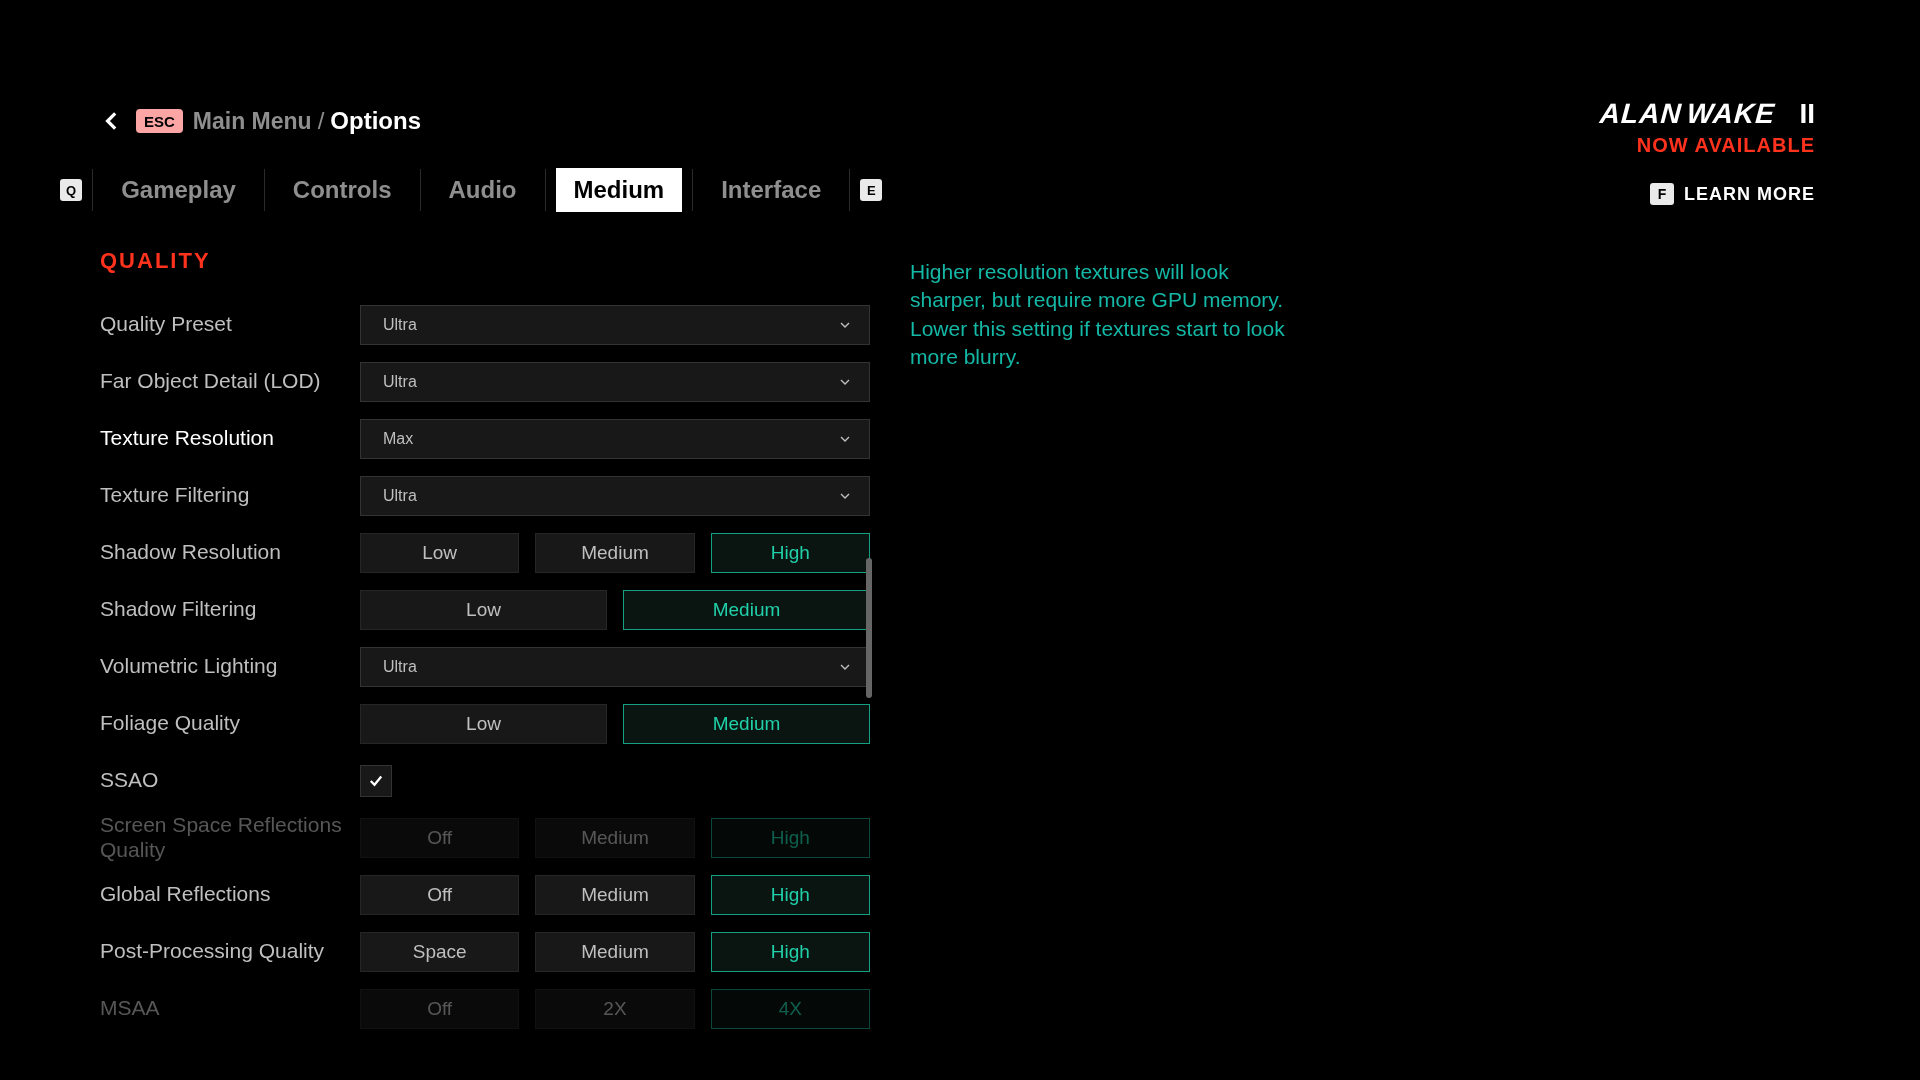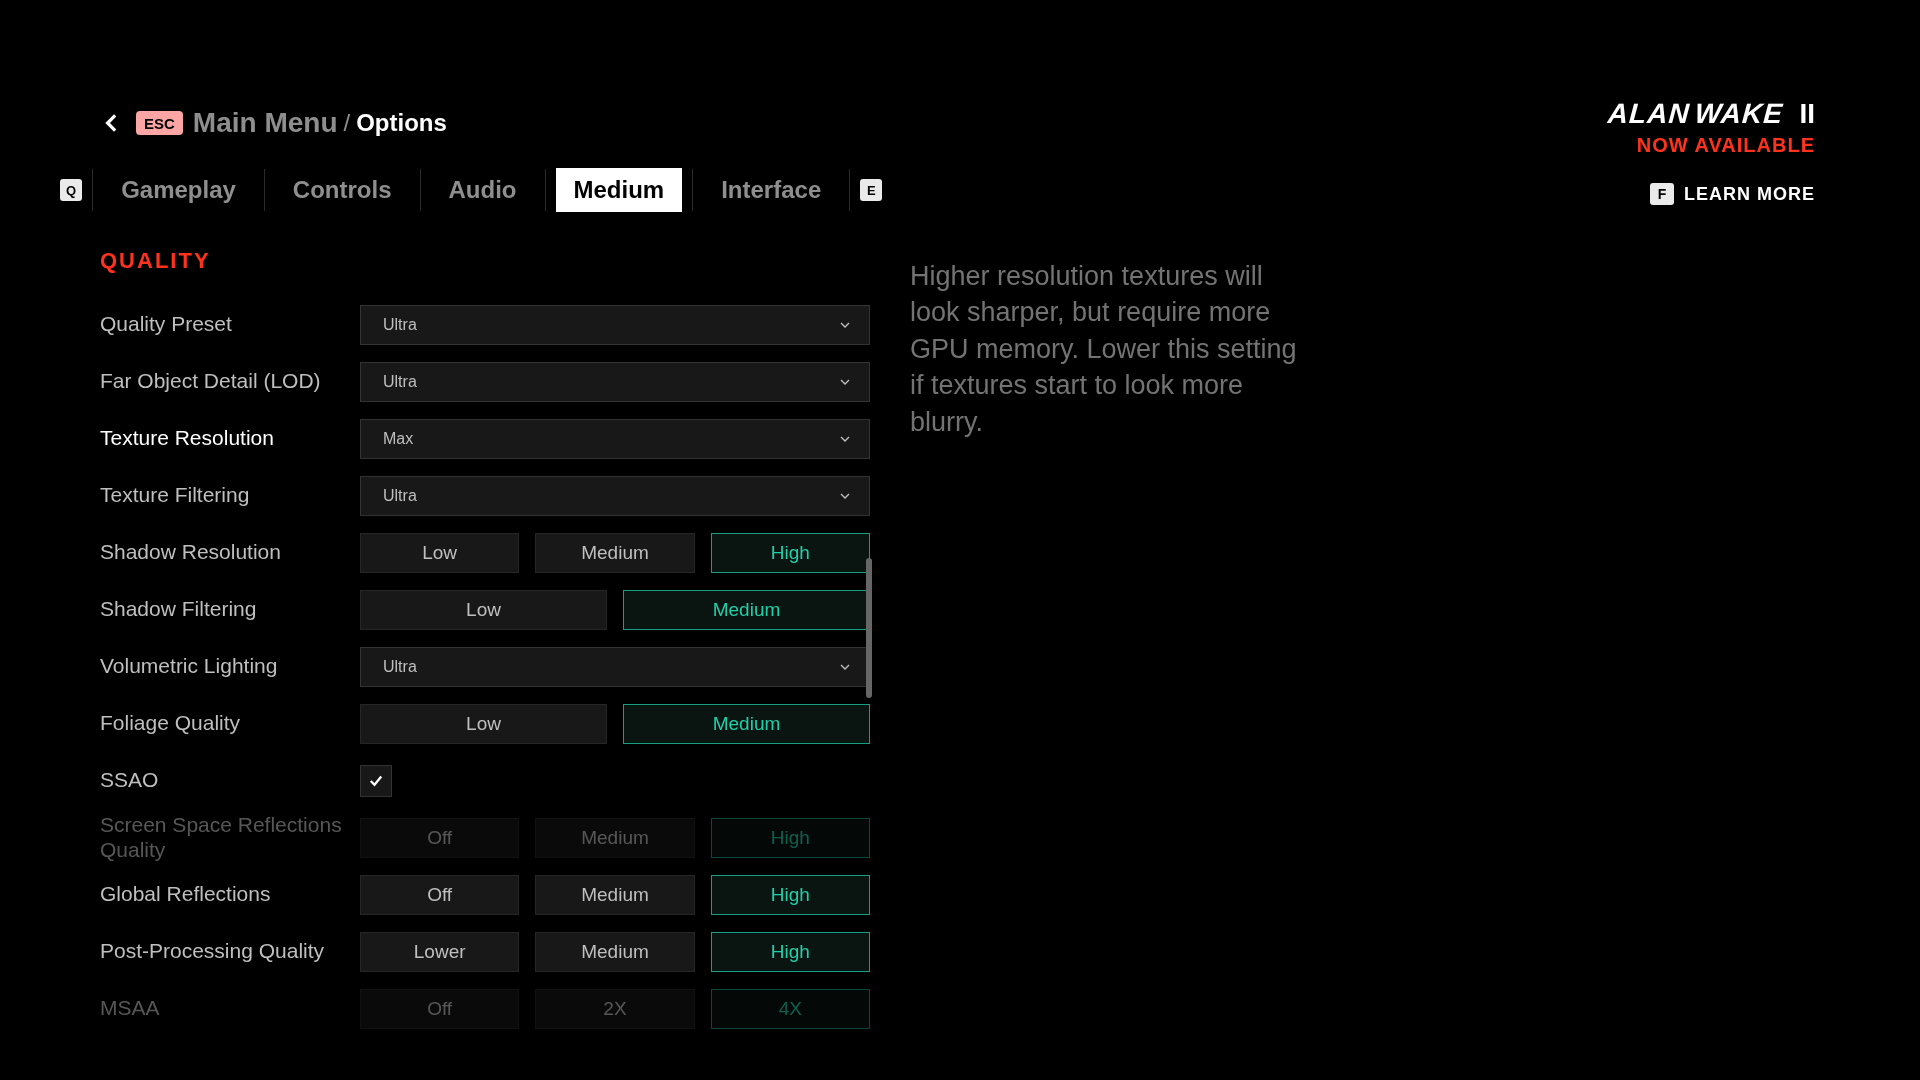--- a/index.html
+++ b/index.html
@@ -14,29 +14,29 @@
 
   
   .topbar { position:absolute; left:100px; top:107px; display:flex; align-items:center; }
   .back-arrow { width:26px; height:26px; margin-right:10px; }
   .key-badge {
     display:inline-flex; align-items:center; justify-content:center;
     background:#fca5a5; color:#000; font-weight:700;
     border-radius:4px; padding:2px 8px; font-size:15px;
     height:24px; min-width:36px;
   }
-  .crumb-dim   { color:#8e8e8e; font-size:28px; font-weight:600; margin-left:10px; }
+  .crumb-dim   { color:#8e8e8e; font-size:23px; font-weight:600; margin-left:10px; }
   .crumb-slash { color:#8e8e8e; font-size:24px; margin:0 6px; }
   .crumb-cur   { color:#ffffff; font-size:24px; font-weight:700; }
 
   
   .promo { position:absolute; right:105px; top:98px; text-align:right; }
   .logo-line { display:flex; gap:6px; justify-content:flex-end; align-items:baseline; }
   .logo-word { font-weight:900; font-style:italic; font-size:28px; letter-spacing:1px; color:#fff; transform:skewX(-4deg);}
-  .logo-num  { font-weight:900; font-size:28px; color:#fff; margin-left:10px;}
+  .logo-num  { font-weight:900; font-size:28px; color:#fff; margin-left:18px;}
   .promo-red { color:#ff321e; font-weight:800; font-size:20px; letter-spacing:1px; margin-top:4px; }
   .promo-learn { display:flex; align-items:center; justify-content:flex-end; gap:10px; margin-top:26px; }
   .promo-learn .key-badge { font-size:14px; min-width:24px; padding:2px 6px; }
   .promo-learn-text { color:#fff; font-weight:800; font-size:18px; letter-spacing:1px; }
 
   
   .tabs { position:absolute; left:60px; top:168px; display:flex; align-items:center; }
   .key-small {
     display:inline-flex; align-items:center; justify-content:center;
     background:#eaeaea; color:#000; font-weight:700;
@@ -100,21 +100,21 @@
   }
   .scrollbar .track { width:100%; height:100%; }
   .scrollbar .thumb {
     position:absolute; left:0; top:300px; width:6px; height:140px;
     background:#666; border-radius:3px;
   }
 
   
   .help {
     position:absolute; left:910px; top:258px; width:400px;
-    font-size:27px; color:#737373; line-height:1.35;
+    font-size:21px; color:#14b8a6; line-height:1.35;
   }
 </style>
 </head>
 <body>
 
 <div class="topbar">
   <svg class="back-arrow" viewBox="0 0 24 24" fill="none" stroke="#fff" stroke-width="3">
       <path d="M14 5l-7 7 7 7"></path>
     </svg>
   <span class="key-badge">ESC</span>
@@ -265,21 +265,21 @@
             <div class="btn">Off</div>
             <div class="btn">Medium</div>
             <div class="btn btn-selected">High</div>
           </div>
         </div>
       </div>
       <div class="row">
         <div class="label">Post-Processing Quality</div>
         <div class="control">
           <div class="btn-group">
-            <div class="btn">Lower</div>
+            <div class="btn">Space</div>
             <div class="btn">Medium</div>
             <div class="btn btn-selected">High</div>
           </div>
         </div>
       </div>
       <div class="row disabled">
         <div class="label">MSAA</div>
         <div class="control">
           <div class="btn-group">
             <div class="btn">Off</div>

